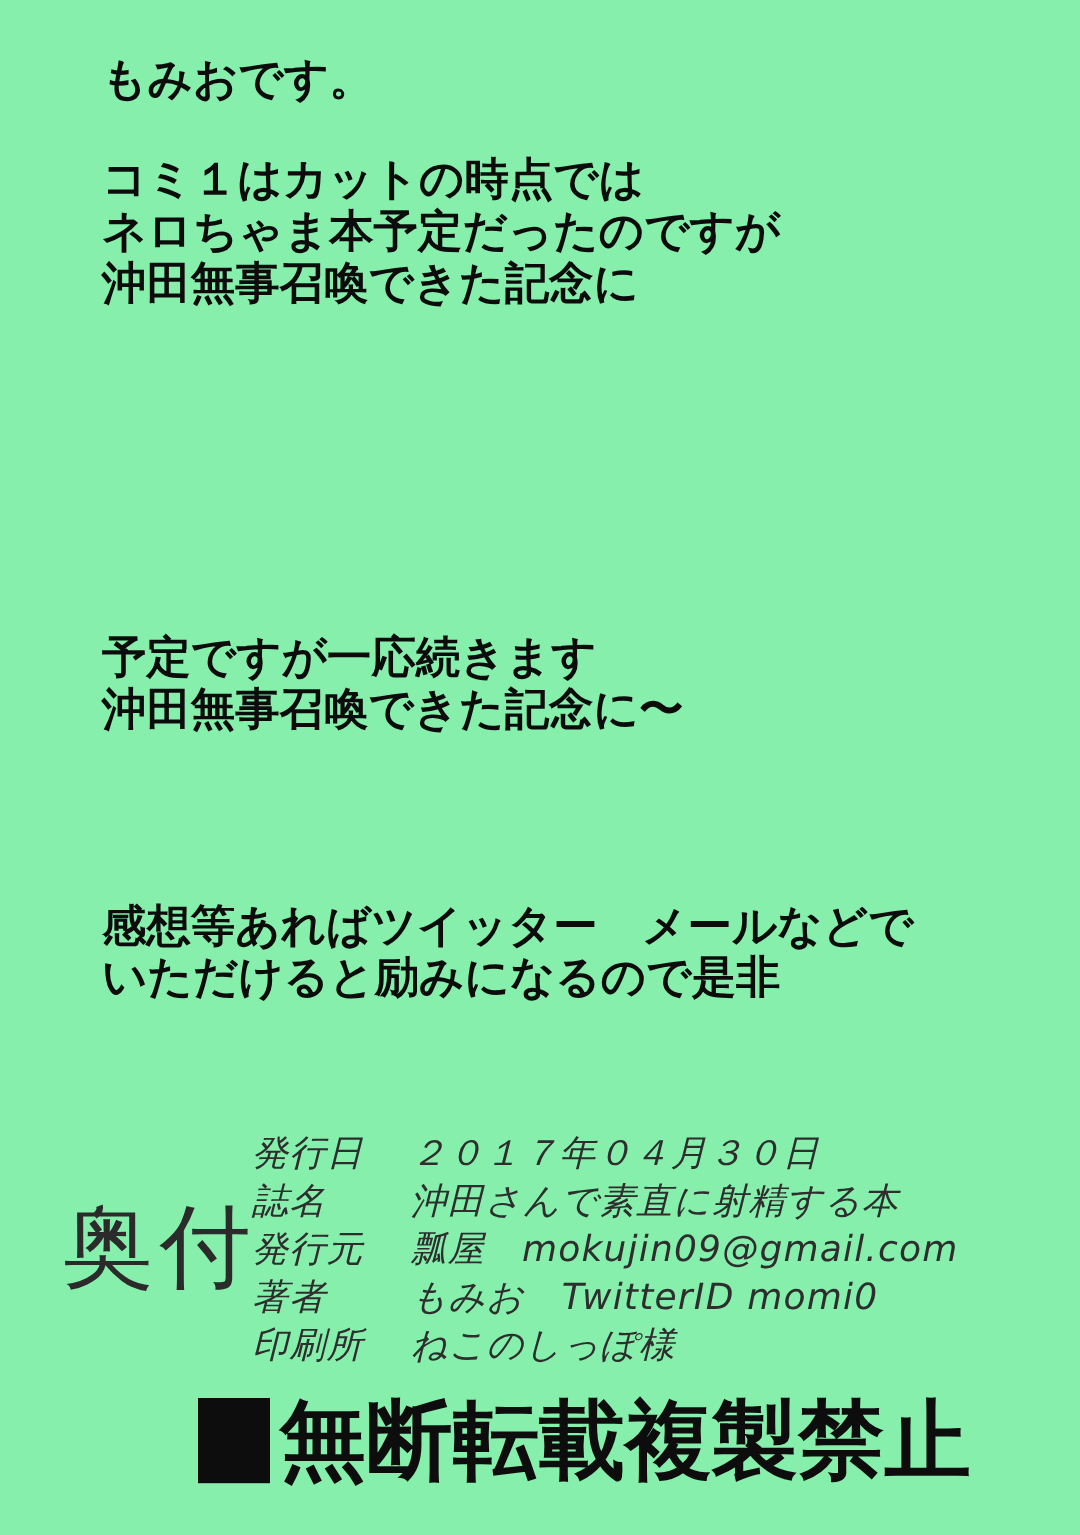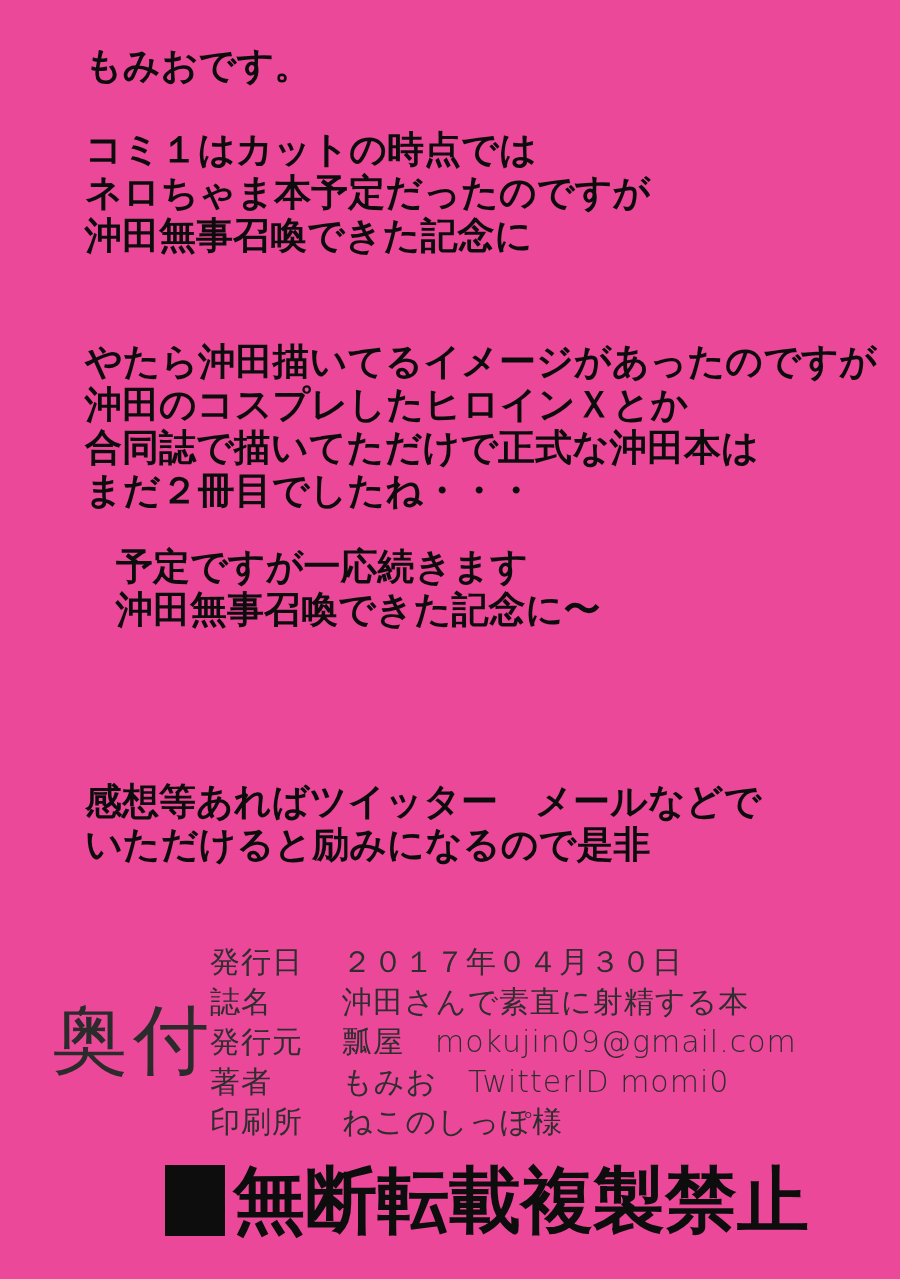--- a/index.html
+++ b/index.html
@@ -1,41 +1,41 @@
 <!DOCTYPE html>
 <html lang="ja"><head>
 <meta charset="utf-8">
 <style>
   html, body { margin: 0; padding: 0; background: #e8e8e8; }
   .page {
     position: relative;
     width: 900px;
     height: 1279px;
     margin: 0 auto;
-    background: #ec4899;
+    background: #86efac;
     color: #0d0d0d;
     font-family: "DejaVu Sans", "Liberation Sans", sans-serif;
     overflow: hidden;
   }
   
   .aw-block {
     position: absolute;
     left: 85px;
     font-weight: 900;
     font-size: 37px;
     line-height: 43px;
     letter-spacing: 0px;
     white-space: nowrap;
     color: #0c0c0c;
   }
   .aw-greeting   { top: 44px;  }
   .aw-para1      { top: 128px; }
   .aw-para2      { top: 340px; }
-  .aw-para3      { top: 545px; margin-left: 31px; }
-  .aw-para4      { top: 750px; margin-top: 30px; }
+  .aw-para3      { top: 526px; }
+  .aw-para4      { top: 750px; }
   
   .okuzuke-label {
     position: absolute;
     left: 52px;
     top: 996px;
     font-family: Liberation Serif, serif;
     font-weight: 400;
     font-size: 76px;
     line-height: 88px;
     letter-spacing: 5px;
@@ -45,21 +45,21 @@
   .colophon-rows {
     position: absolute;
     left: 210px;
     top: 942px;
     font-weight: 300;
     font-size: 30px;
     line-height: 40px;
     color: #2e2e2e;
     letter-spacing: 1px;
   }
-  .colophon-row { display: flex; height: 40px; white-space: nowrap; }
+  .colophon-row { display: flex; height: 40px; white-space: nowrap; font-style: italic; }
   .colophon-row .lbl { width: 132px; flex: 0 0 132px; }
   .colophon-row .val { flex: 1; }
   
   .notice {
     position: absolute;
     left: 165px;
     top: 1158px;
     height: 84px;
     display: flex;
     align-items: center;
@@ -87,26 +87,20 @@
 <div class="page">
 
   <div class="aw-block aw-greeting">もみおです。</div>
 
   <div class="aw-block aw-para1">
     <div>コミ１はカットの時点では</div>
     <div>ネロちゃま本予定だったのですが</div>
     <div>沖田無事召喚できた記念に</div>
   </div>
 
-  <div class="aw-block aw-para2">
-    <div>やたら沖田描いてるイメージがあったのですが</div>
-    <div>沖田のコスプレしたヒロインＸとか</div>
-    <div>合同誌で描いてただけで正式な沖田本は</div>
-    <div>まだ２冊目でしたね・・・</div>
-  </div>
 
   <div class="aw-block aw-para3">
     <div>予定ですが一応続きます</div>
     <div>沖田無事召喚できた記念に〜</div>
   </div>
 
   <div class="aw-block aw-para4">
     <div>感想等あればツイッター　メールなどで</div>
     <div>いただけると励みになるので是非</div>
   </div>

